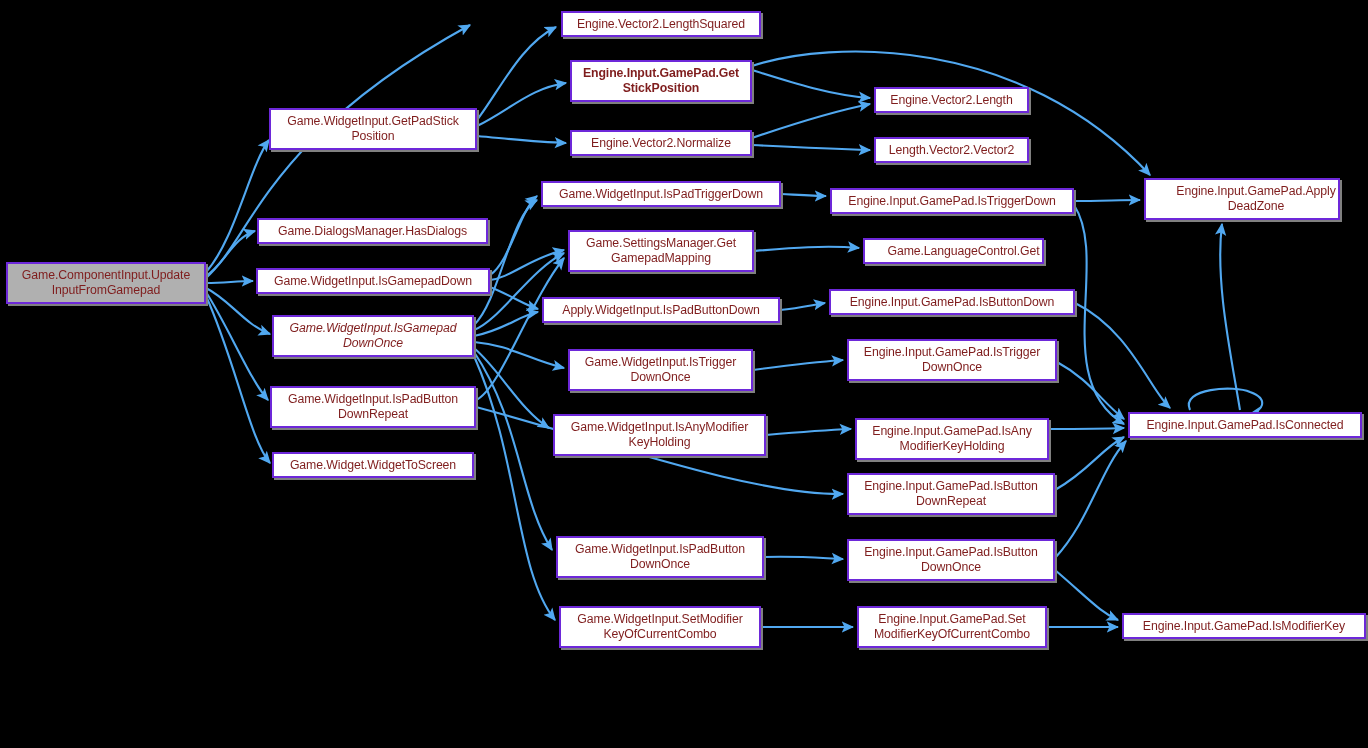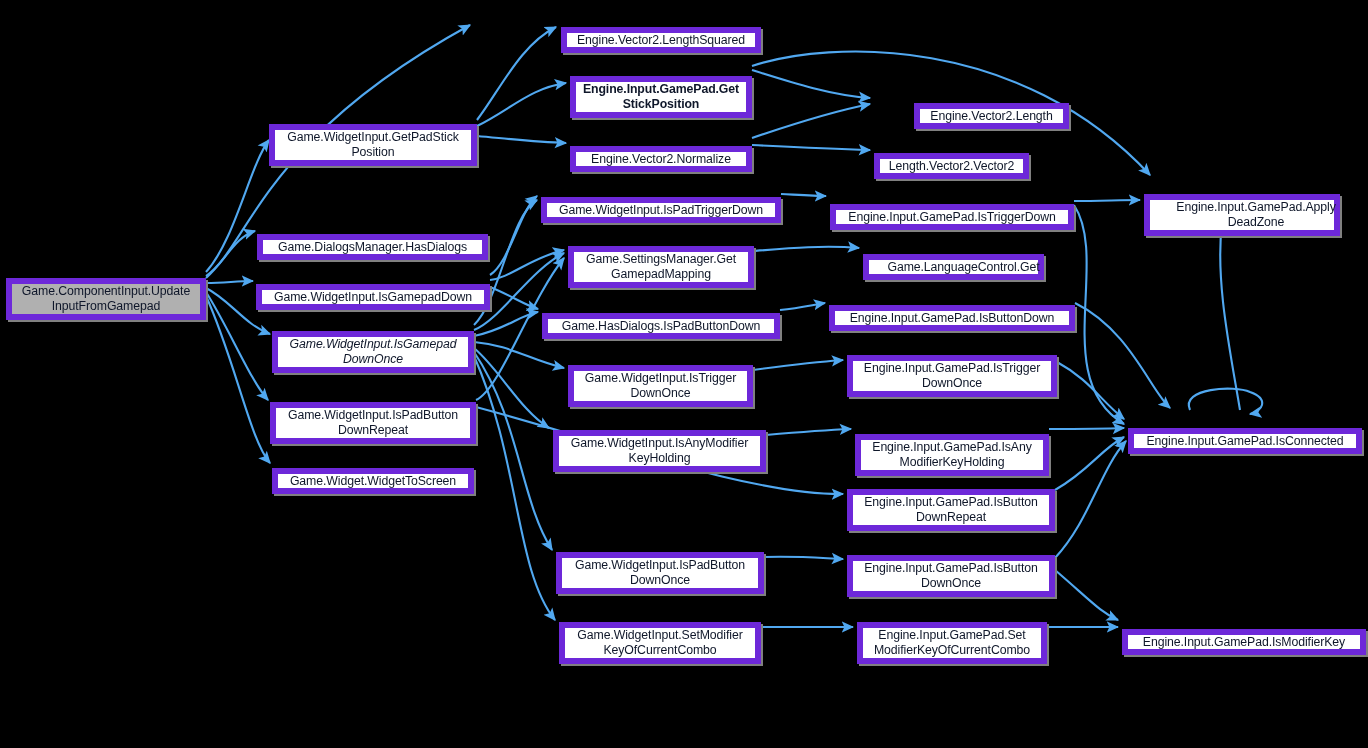--- a/index.html
+++ b/index.html
@@ -1,24 +1,24 @@
 <!DOCTYPE html>
 <html><head>
 <meta charset="utf-8">
 <style>
   html,body{margin:0;padding:0;background:#000;}
   #stage{position:relative;width:1368px;height:748px;background:#000;overflow:hidden;
          font-family:"Liberation Sans",sans-serif;}
   #edges{position:absolute;left:0;top:0;width:1368px;height:748px;}
   .node{position:absolute;box-sizing:border-box;background:#ffffff;
-        border:6px solid #6d28d9;
+        border:2px solid #6d28d9;
         box-shadow:2px 2px 0 0 #808080;
         display:flex;align-items:center;justify-content:center;text-align:center;
-        color:#0f172a;font-size:12.3px;line-height:15px;letter-spacing:-0.1px;
-        padding:0 4px;white-space:pre-line;margin-top:16px;}
+        color:#7f1d1d;font-size:12.3px;line-height:15px;letter-spacing:-0.1px;
+        padding:0 4px;white-space:pre-line;}
   .node.root{background:#b0b0b0;}
 </style>
 </head>
 <body>
 
 <div id="stage">
   <svg id="edges" viewBox="0 0 1368 748" xmlns="http://www.w3.org/2000/svg">
     <defs>
       <marker id="ah" viewBox="0 0 10 10" refX="9" refY="5" markerWidth="6" markerHeight="6" orient="auto-start-reverse">
         <path d="M0,0.5 L10,5 L0,9.5 L2.2,5 Z" fill="#51a8f0"></path>
@@ -83,30 +83,30 @@
       <div class="node" style="left: 270px; top: 386px; width: 206px; height: 42px;">Game.WidgetInput.IsPadButton
 DownRepeat</div>
       <div class="node" style="left: 272px; top: 452px; width: 202px; height: 26px;">Game.Widget.WidgetToScreen</div>
       <div class="node" style="left: 561px; top: 11px; width: 200px; height: 26px;">Engine.Vector2.LengthSquared</div>
       <div class="node" style="left: 570px; top: 60px; width: 182px; height: 42px; font-weight: bold;">Engine.Input.GamePad.Get
 StickPosition</div>
       <div class="node" style="left: 570px; top: 130px; width: 182px; height: 26px;">Engine.Vector2.Normalize</div>
       <div class="node" style="left: 541px; top: 181px; width: 240px; height: 26px;">Game.WidgetInput.IsPadTriggerDown</div>
       <div class="node" style="left: 568px; top: 230px; width: 186px; height: 42px;">Game.SettingsManager.Get
 GamepadMapping</div>
-      <div class="node" style="left: 542px; top: 297px; width: 238px; height: 26px;">Game.HasDialogs.IsPadButtonDown</div>
+      <div class="node" style="left: 542px; top: 297px; width: 238px; height: 26px;">Apply.WidgetInput.IsPadButtonDown</div>
       <div class="node" style="left: 568px; top: 349px; width: 185px; height: 42px;">Game.WidgetInput.IsTrigger
 DownOnce</div>
       <div class="node" style="left: 553px; top: 414px; width: 213px; height: 42px;">Game.WidgetInput.IsAnyModifier
 KeyHolding</div>
       <div class="node" style="left: 556px; top: 536px; width: 208px; height: 42px;">Game.WidgetInput.IsPadButton
 DownOnce</div>
       <div class="node" style="left: 559px; top: 606px; width: 202px; height: 42px;">Game.WidgetInput.SetModifier
 KeyOfCurrentCombo</div>
-      <div class="node" style="left: 914px; top: 87px; width: 155px; height: 26px;">Engine.Vector2.Length</div>
+      <div class="node" style="left: 874px; top: 87px; width: 155px; height: 26px;">Engine.Vector2.Length</div>
       <div class="node" style="left: 874px; top: 137px; width: 155px; height: 26px;">Length.Vector2.Vector2</div>
       <div class="node" style="left: 830px; top: 188px; width: 244px; height: 26px;">Engine.Input.GamePad.IsTriggerDown</div>
       <div class="node" style="left: 863px; top: 238px; width: 181px; height: 26px; padding-left: 24px;">Game.LanguageControl.Get</div>
       <div class="node" style="left: 829px; top: 289px; width: 246px; height: 26px;">Engine.Input.GamePad.IsButtonDown</div>
       <div class="node" style="left: 847px; top: 339px; width: 210px; height: 42px;">Engine.Input.GamePad.IsTrigger
 DownOnce</div>
       <div class="node" style="left: 855px; top: 418px; width: 194px; height: 42px;">Engine.Input.GamePad.IsAny
 ModifierKeyHolding</div>
       <div class="node" style="left: 847px; top: 473px; width: 208px; height: 42px;">Engine.Input.GamePad.IsButton
 DownRepeat</div>

